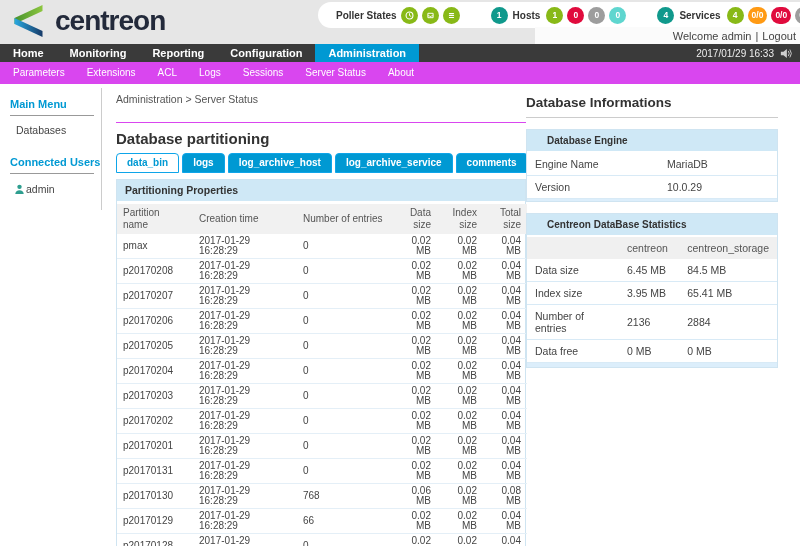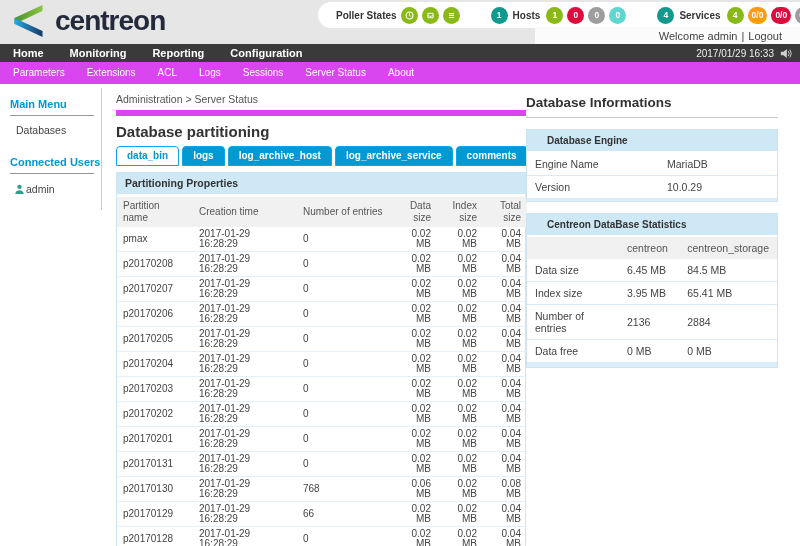--- a/index.html
+++ b/index.html
@@ -14,21 +14,21 @@
   .status-pill{position:absolute;left:318px;right:0;top:2px;height:26px;background:#fff;
                border-radius:13px 0 0 13px;display:flex;align-items:center;padding-left:18px;}
   .ps-label,.grp-label{font-size:10px;font-weight:700;color:#333;white-space:nowrap;}
   .picon{width:17px;height:17px;border-radius:50%;display:inline-flex;align-items:center;
          justify-content:center;margin-left:4px;flex:none;}
   .badge{min-width:17px;height:17px;border-radius:9px;display:inline-flex;align-items:center;
          justify-content:center;color:#fff;font-size:8.5px;font-weight:700;padding:0 4px;margin-left:4px;}
   .grp{display:flex;align-items:center;margin-left:27px;}
   .grp .grp-label{margin-left:5px;margin-right:2px;}
   .welcome-strip{position:absolute;right:0;top:27px;height:17px;width:265px;background:#fbfbfb;
-                 display:flex;align-items:center;justify-content:flex-end;padding-right:18px;
+                 display:flex;align-items:center;justify-content:flex-end;padding-right:4px;
                  font-size:11px;color:#444;gap:4px;}
   .welcome-strip a{color:#444;text-decoration:none;}
 
   
   .navbar{height:18px;background:#3a3a3a;display:flex;align-items:stretch;}
   .nav-item{line-height:18px;padding:0 13px;font-size:11px;font-weight:700;color:#fff;cursor:pointer;}
   .nav-item.active{background:#0099d3;}
   .nav-right{margin-left:auto;display:flex;align-items:center;gap:6px;padding-right:8px;
              font-size:10px;color:#eee;}
 
@@ -39,21 +39,21 @@
   
   .content{display:flex;height:409px;}
   .sidebar{width:102px;flex:none;padding:8px 0 0 10px;position:relative;}
   .sidebar::after{content:"";position:absolute;right:0;top:4px;height:122px;border-right:1px solid #ccc;}
   .side-title{font-size:11px;font-weight:700;color:#0099d3;margin-top:6px;}
   .side-hr{border:none;border-top:1px solid #999;margin:5px 0 6px;width:84px;}
   .side-item{font-size:10.5px;color:#444;padding:2px 0 14px 6px;cursor:pointer;}
   .user-row{display:flex;align-items:center;gap:1px;padding:3px 0 0 4px;font-size:10.5px;color:#444;}
 
   .main{width:424px;flex:none;padding-left:14px;}
-  .breadcrumb{font-size:10.5px;line-height:12px;color:#555;padding:9px 0 5px;border-bottom:6px solid #d946ef;}
+  .breadcrumb{font-size:10.5px;line-height:12px;color:#555;padding:9px 0 17px;border-bottom:1px solid #d946ef;}
   .page-title{font-size:15px;line-height:17px;font-weight:700;color:#333;margin:7px 0 6px;}
   .tabs{display:flex;gap:3px;align-items:flex-end;}
   .tab{background:#0099d3;border:1px solid #0ea5e9;color:#fff;font-size:10px;line-height:12px;
        font-weight:700;padding:3px 10px;border-radius:4px 4px 0 0;cursor:pointer;white-space:nowrap;}
   .tab.active{background:#fff;color:#0099d3;}
   .panel{margin-top:6px;border:1px solid #cfe4f1;background:#fff;}
   .panel-head{background:#cfe8f6;font-size:10.5px;line-height:13px;font-weight:700;color:#333;
               padding:4px 8px;margin-bottom:3px;}
   table.data{width:100%;border-collapse:collapse;table-layout:fixed;}
   .data th{background:#f1f1f1;color:#555;font-weight:400;font-size:10px;line-height:12px;
@@ -146,20 +146,21 @@
       <a href="#">Logout</a>
     </div>
   </div>
 
   <div class="navbar">
     <div id="nav-items" style="display:flex">
         <div class="nav-item">Home</div>
         <div class="nav-item">Monitoring</div>
         <div class="nav-item">Reporting</div>
         <div class="nav-item">Configuration</div>
+        <div class="nav-item active">Administration</div>
       </div>
     <div class="nav-right">
       <span>2017/01/29 16:33</span>
       <svg width="12" height="11" viewBox="0 0 14 12">
         <path d="M1 4h3l4-3.2v10.4L4 8H1z" fill="#cfcfcf"></path>
         <path d="M10 3.4a4.6 4.6 0 010 5.2M11.8 1.8a7 7 0 010 8.4" fill="none" stroke="#cfcfcf" stroke-width="1.1" stroke-linecap="round"></path>
       </svg>
     </div>
   </div>
 

